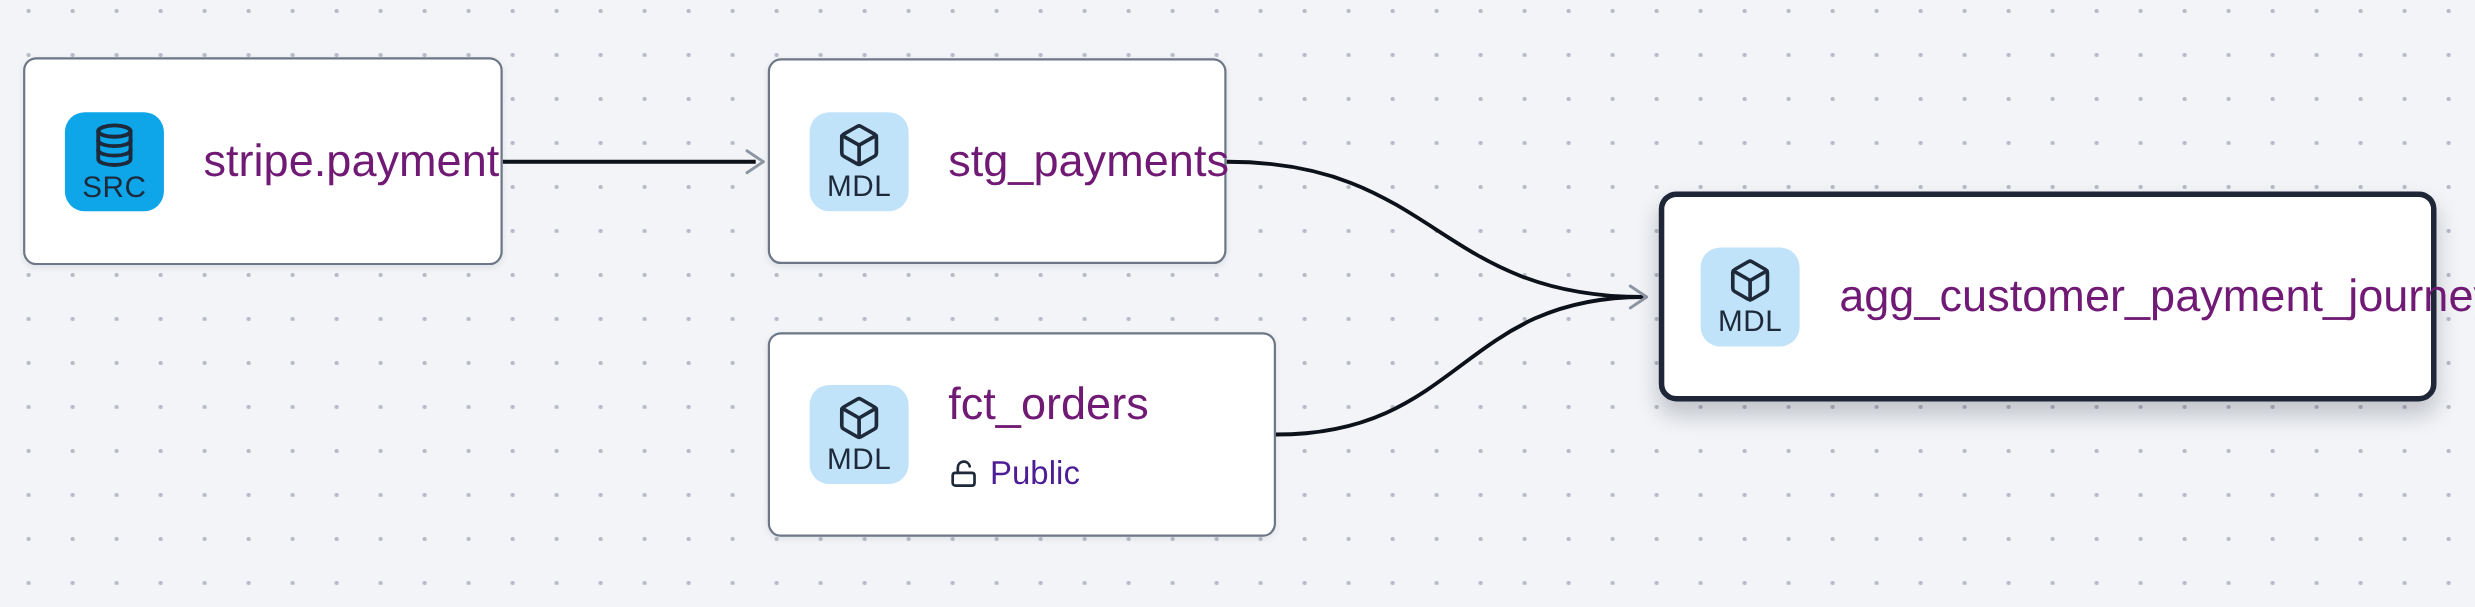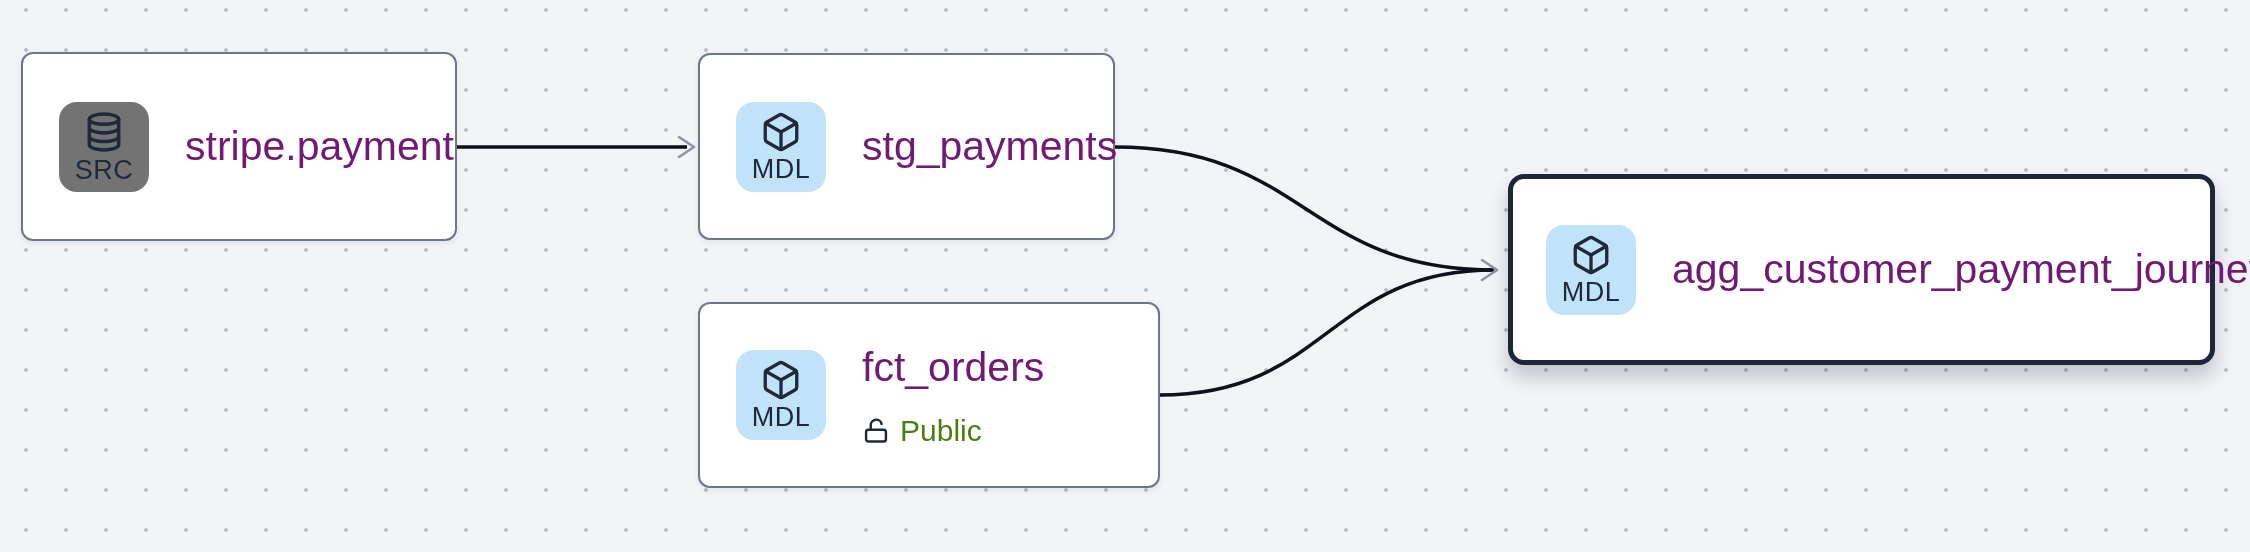--- a/index.html
+++ b/index.html
@@ -49,38 +49,38 @@
   .badge-label{
     font-size:27px;font-weight:500;letter-spacing:.5px;line-height:1;
     color:#1e2939;
   }
   .node-title{
     font-size:41px;font-weight:400;line-height:1.15;
     white-space:nowrap;color:#701a75;
   }
   .title-block{display:flex;flex-direction:column;gap:24px;}
   .meta-row{display:flex;align-items:center;gap:10px;}
-  .meta-label{font-size:30px;color:#4d7c0f;line-height:1;}
+  .meta-label{font-size:30px;color:#4c1d95;line-height:1;}
   .icon-stroke{stroke:#1e2939;fill:none;stroke-linecap:round;stroke-linejoin:round;}
 </style>
 </head>
 <body>
 
 <div class="canvas">
 
   <svg class="edges" viewBox="0 0 2250 552">
     <path class="edge-line" d="M457 147 H 687"></path>
     <polyline class="edge-arrow" points="679,137 694,147 679,157"></polyline>
     <path class="edge-line" d="M1115 147 C 1305 147, 1306 270, 1494 270"></path>
     <path class="edge-line" d="M1160 395 C 1328 395, 1328 270, 1494 270"></path>
     <polyline class="edge-arrow" points="1482,260 1497,270 1482,280"></polyline>
   </svg>
 
   <div class="node node-stripe-payment">
-    <div class="badge" style="background: #737373;">
+    <div class="badge" style="background: #0ea5e9;">
       <svg width="44" height="44" viewBox="0 0 24 24">
         <g class="icon-stroke" stroke-width="1.9">
           <ellipse cx="12" cy="5" rx="8" ry="2.8"></ellipse>
           <path d="M4 5v14c0 1.55 3.58 2.8 8 2.8s8-1.25 8-2.8V5"></path>
           <path d="M4 9.7c0 1.55 3.58 2.8 8 2.8s8-1.25 8-2.8"></path>
           <path d="M4 14.4c0 1.55 3.58 2.8 8 2.8s8-1.25 8-2.8"></path>
         </g>
       </svg>
       <span class="badge-label">SRC</span>
     </div>

